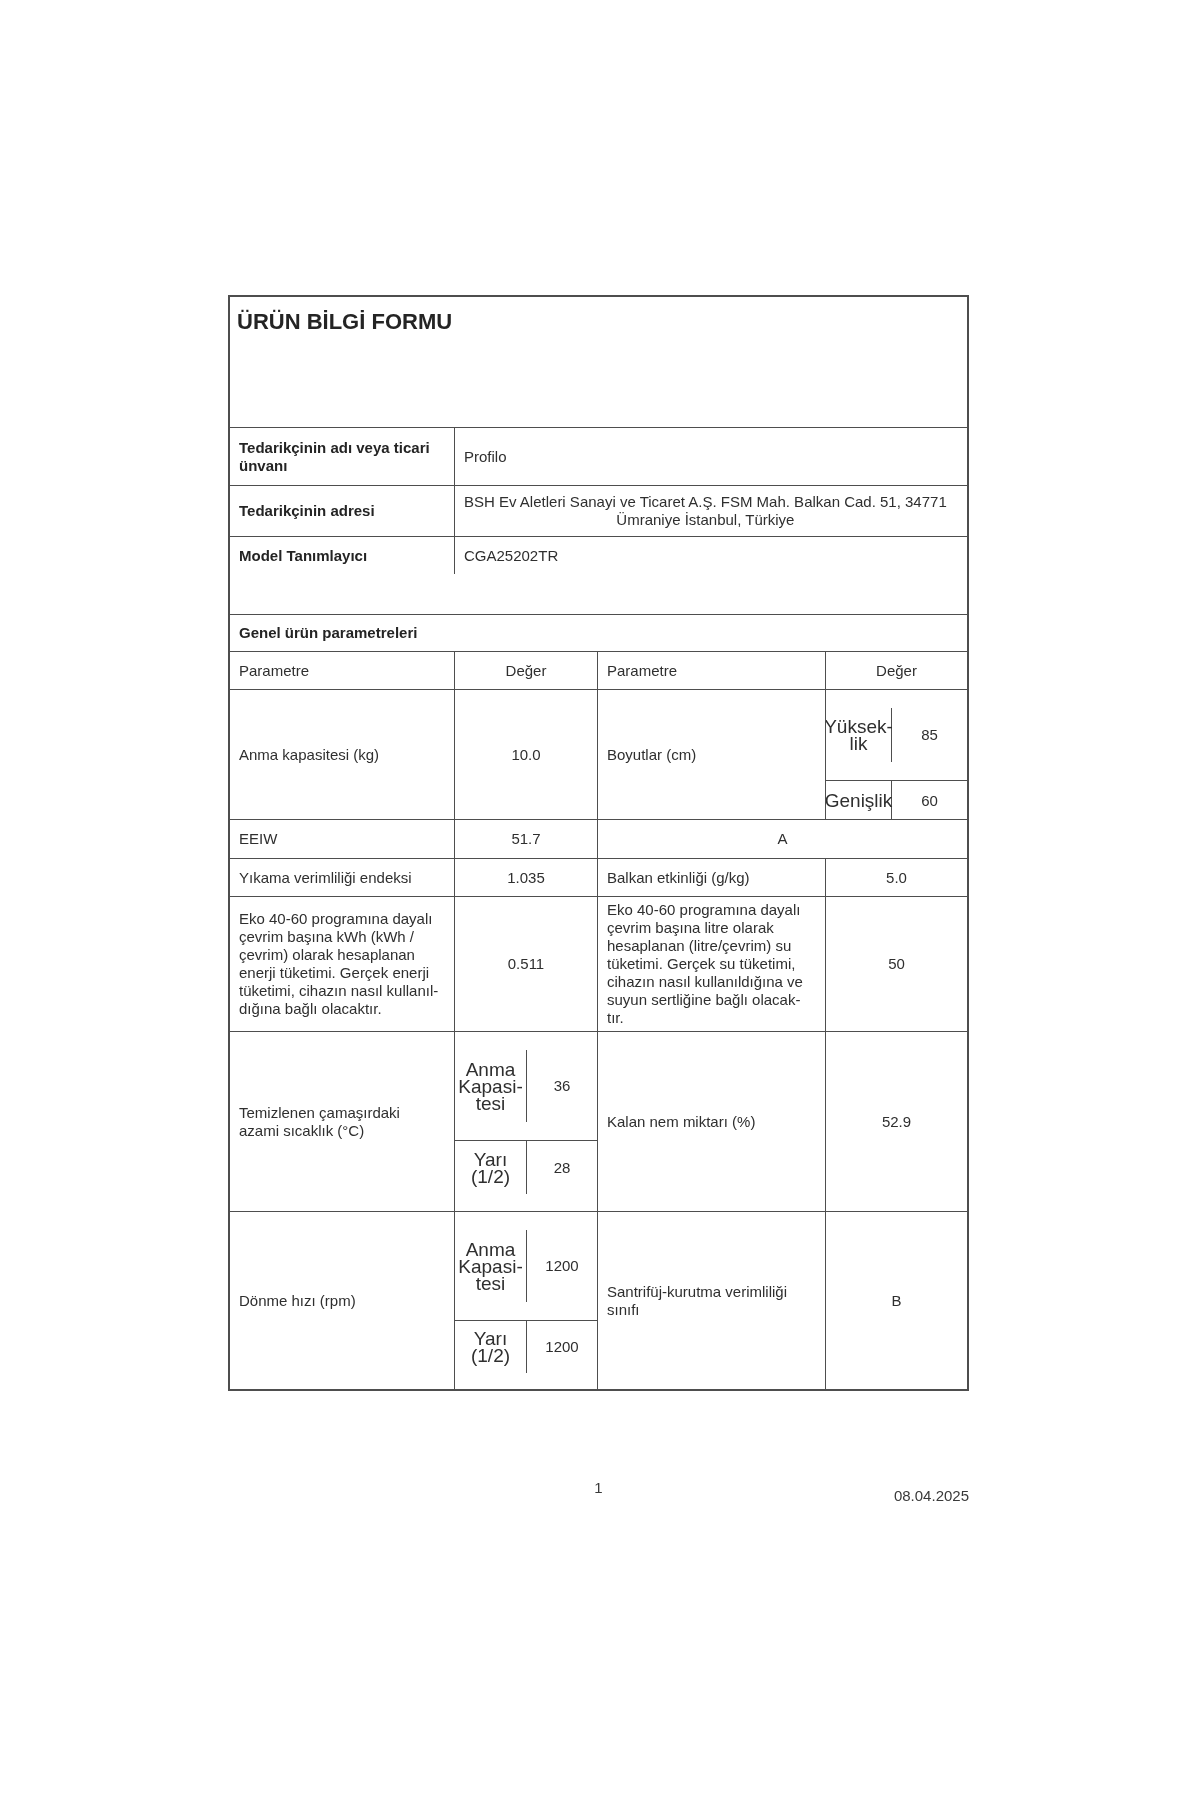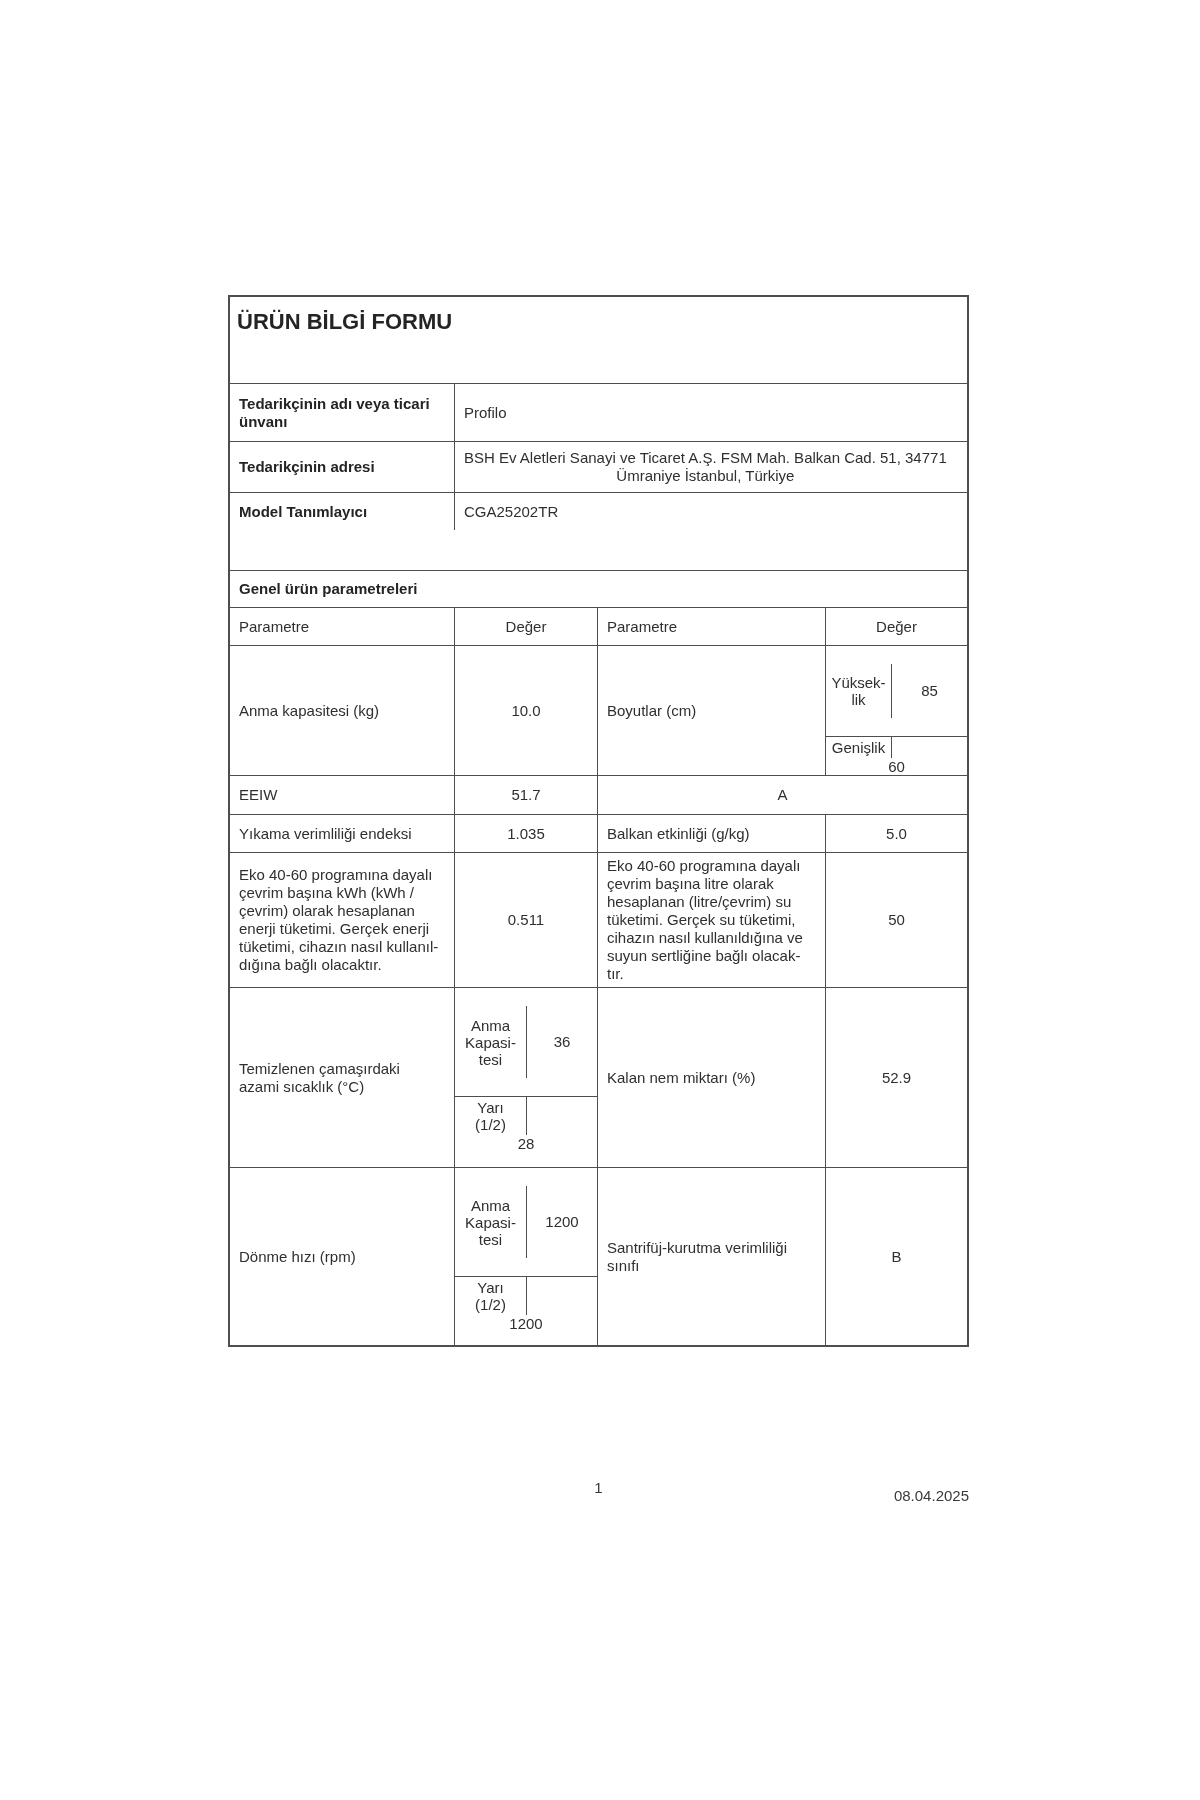--- a/index.html
+++ b/index.html
@@ -59,45 +59,45 @@
     font-size: 22px;
     line-height: 24px;
     font-weight: bold;
     color: #242424;
   }
   .sub { padding: 0; display: block; }
   .subrow {
     display: flex;
     box-sizing: border-box;
   }
-  .subrow + .subrow { border-top: 1.5px solid #4e4e4e; flex-direction: column; }
+  .subrow + .subrow { border-top: 1.5px solid #4e4e4e; }
   .sublabel {
     box-sizing: border-box;
     display: flex;
     align-items: center;
     justify-content: center;
     text-align: center;
-    font-size: 15px;
+    font-size: 19px;
     line-height: 17px;
     white-space: pre-line;
     border-right: 1.5px solid #4e4e4e;
     padding: 2px;
   }
   .subval {
     flex: 1;
     display: flex;
     align-items: center;
     justify-content: center;
     font-size: 15px;
     white-space: pre-line;
   }
   .dim-label { width: 66px; flex: none; }
   .load-label { width: 72px; flex: none; }
   .h86 { height: 86px; }
-  .h58 { height: 58px; }
+  .h58 { height: 58px; margin-top: 44px; }
   .h51 { height: 51px; text-align: center; }
   .h38 { height: 38px; }
   .h37 { height: 37px; margin-top: 40px; }
   .h39 { height: 39px; }
   .h130 { height: 130px; }
   .h135 { height: 135px; }
   .h180 { height: 180px; }
   .h178 { height: 178px; }
   .sh54 { height: 54px; }
   .sh40 { height: 40px; }

